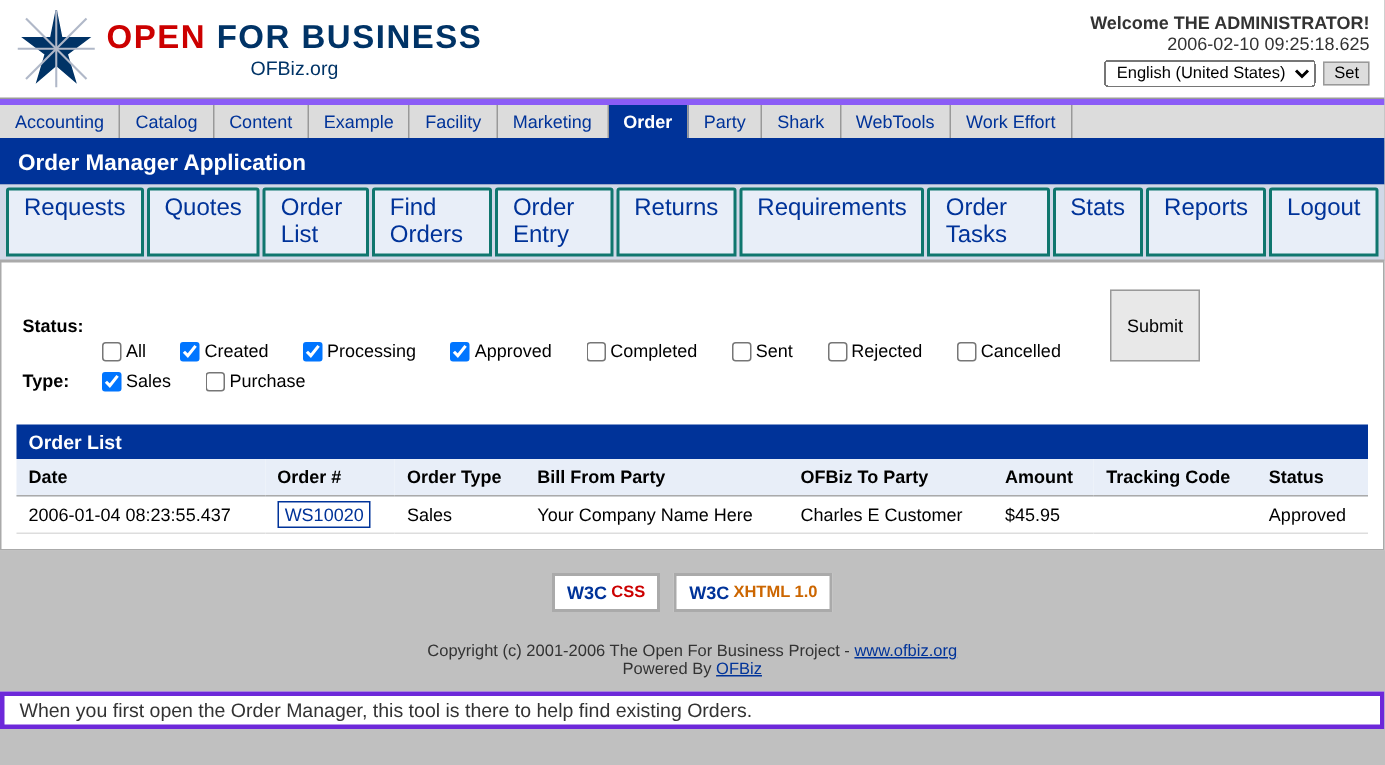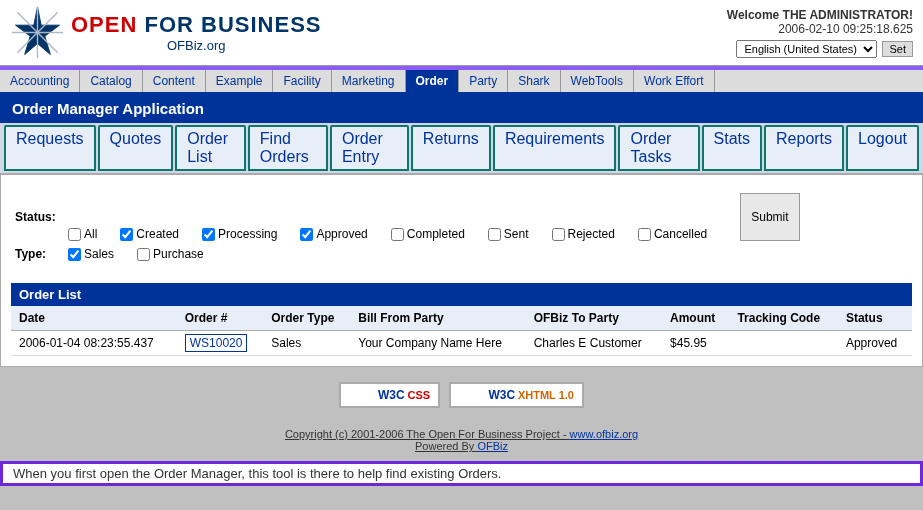--- a/index.html
+++ b/index.html
@@ -43,25 +43,25 @@
     #order-list-header { background: #003399; color: white; font-weight: bold; font-size: 13px; padding: 4px 8px; }
     #order-table { width: 100%; border-collapse: collapse; font-size: 12px; }
     #order-table thead tr { background: #e8eef8; }
     #order-table th { padding: 5px 8px; text-align: left; font-weight: bold; border-bottom: 1px solid #aaa; }
     #order-table td { padding: 5px 8px; border-bottom: 1px solid #ddd; }
     .order-link { color: #003399; text-decoration: none; border: 1px solid #003399; padding: 1px 4px; }
 
     
     #footer-badges { text-align: center; padding: 15px; background: #c0c0c0; }
     .badge { display: inline-flex; align-items: center; border: 2px solid #aaa; padding: 4px 8px; background: white; margin: 0 3px; font-size: 10px; font-weight: bold; }
-    .badge-w3c { color: #003399; font-weight: bold; font-size: 12px; margin-left: 29px; }
+    .badge-w3c { color: #003399; font-weight: bold; font-size: 12px; }
     .badge-css { color: #cc0000; font-size: 11px; }
     .badge-xhtml { color: #cc6600; font-size: 11px; }
 
-    #footer-text { text-align: center; font-size: 11px; color: #333; padding: 5px; background: #c0c0c0; text-decoration: underline; }
+    #footer-text { text-align: center; font-size: 11px; color: #333; padding: 5px; background: #c0c0c0; }
     #footer-text a { color: #003399; }
 
     
     #bottom-bar { background: white; border: 3px solid #6d28d9; padding: 2px 10px; font-size: 13px; color: #333; margin-top: 4px; }
 
     
     .star-svg { width: 55px; height: 55px; }
   </style>
 </head>
 <body>

